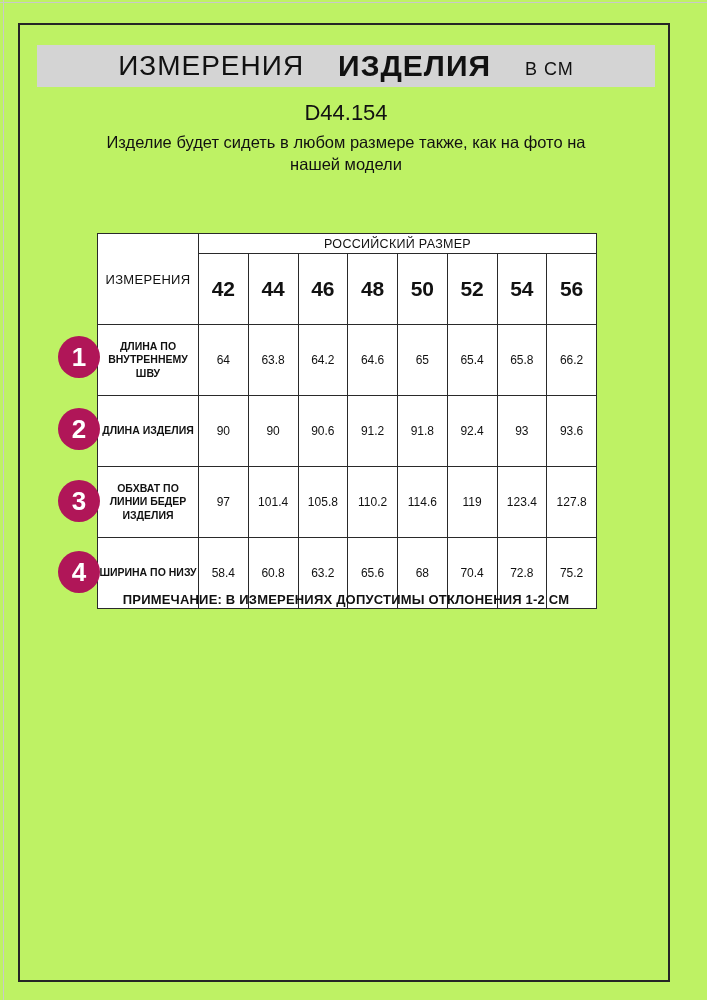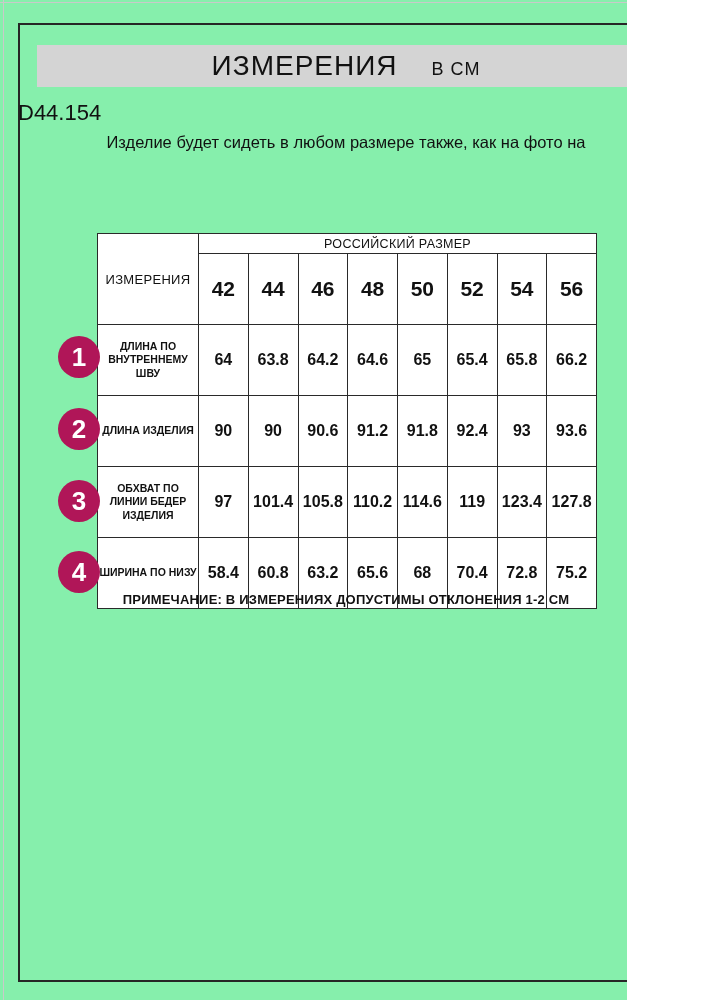--- a/index.html
+++ b/index.html
@@ -4,23 +4,23 @@
 <style>
   html, body {
     margin: 0;
     padding: 0;
     background: #ffffff;
     font-family: "Liberation Sans", "DejaVu Sans", sans-serif;
     color: #111111;
   }
   .page {
     position: relative;
-    width: 627px;
+    width: 707px;
     height: 1000px;
-    background: #86efac;
+    background: #bef264;
     overflow: hidden;
   }
   
   .edge-top {
     position: absolute; left: 0; top: 2px; width: 707px; height: 1px;
     background: #c9c9c9;
   }
   .edge-left {
     position: absolute; left: 3px; top: 0; width: 1px; height: 1000px;
     background: #c9c9c9;
@@ -42,21 +42,21 @@
     align-items: center;
     gap: 34px;
     white-space: nowrap;
   }
   .title-regular { font-size: 28px; font-weight: 400; letter-spacing: 1px; }
   .title-bold    { font-size: 30px; font-weight: 700; letter-spacing: 1px; }
   .title-unit    { font-size: 18px; font-weight: 400; letter-spacing: 1px; position: relative; top: 3px; text-align: right; }
   .product-code {
     position: absolute;
     left: 18px; top: 100px; width: 656px;
-    text-align: left;
+    text-align: center;
     font-size: 22px;
     font-weight: 400;
   }
   .subtitle {
     position: absolute;
     left: 18px; top: 132px; width: 656px;
     text-align: center;
     font-size: 16.5px;
     line-height: 1.33;
     font-weight: 400;
@@ -95,22 +95,22 @@
     font-weight: 700;
   }
   tbody tr { height: 71px; }
   td.row-label {
     font-size: 10.5px;
     line-height: 1.3;
     padding: 2px 3px;
     font-weight: 700;
   }
   td.value-cell {
-    font-size: 16px;
-    font-weight: 700;
+    font-size: 12px;
+    font-weight: 400;
   }
   .badges { position: absolute; left: 0; top: 0; }
   .badge {
     position: absolute;
     left: 58px;
     width: 42px; height: 42px;
     border-radius: 50%;
     background: #b01658;
     color: #ffffff;
     font-size: 26px;
@@ -135,27 +135,29 @@
 </head>
 <body>
 
 <div class="page">
   <div class="edge-top"></div>
   <div class="edge-left"></div>
   <div class="frame"></div>
 
   <div class="title-bar">
     <span class="title-regular">ИЗМЕРЕНИЯ</span>
+    <span class="title-bold">ИЗДЕЛИЯ</span>
     <span class="title-unit">В СМ</span>
   </div>
 
   <div class="product-code">D44.154</div>
 
   <div class="subtitle">
     <div>Изделие будет сидеть в любом размере также, как на фото на</div>
+    <div>нашей модели</div>
   </div>
 
   <div class="size-table-wrap">
     <table class="size-table">
       <thead>
         <tr>
           <th class="measure-header" rowspan="2">ИЗМЕРЕНИЯ</th>
           <th class="size-group" colspan="8">РОССИЙСКИЙ РАЗМЕР</th>
         </tr>
         <tr class="sizes-row" id="sizes-row">

